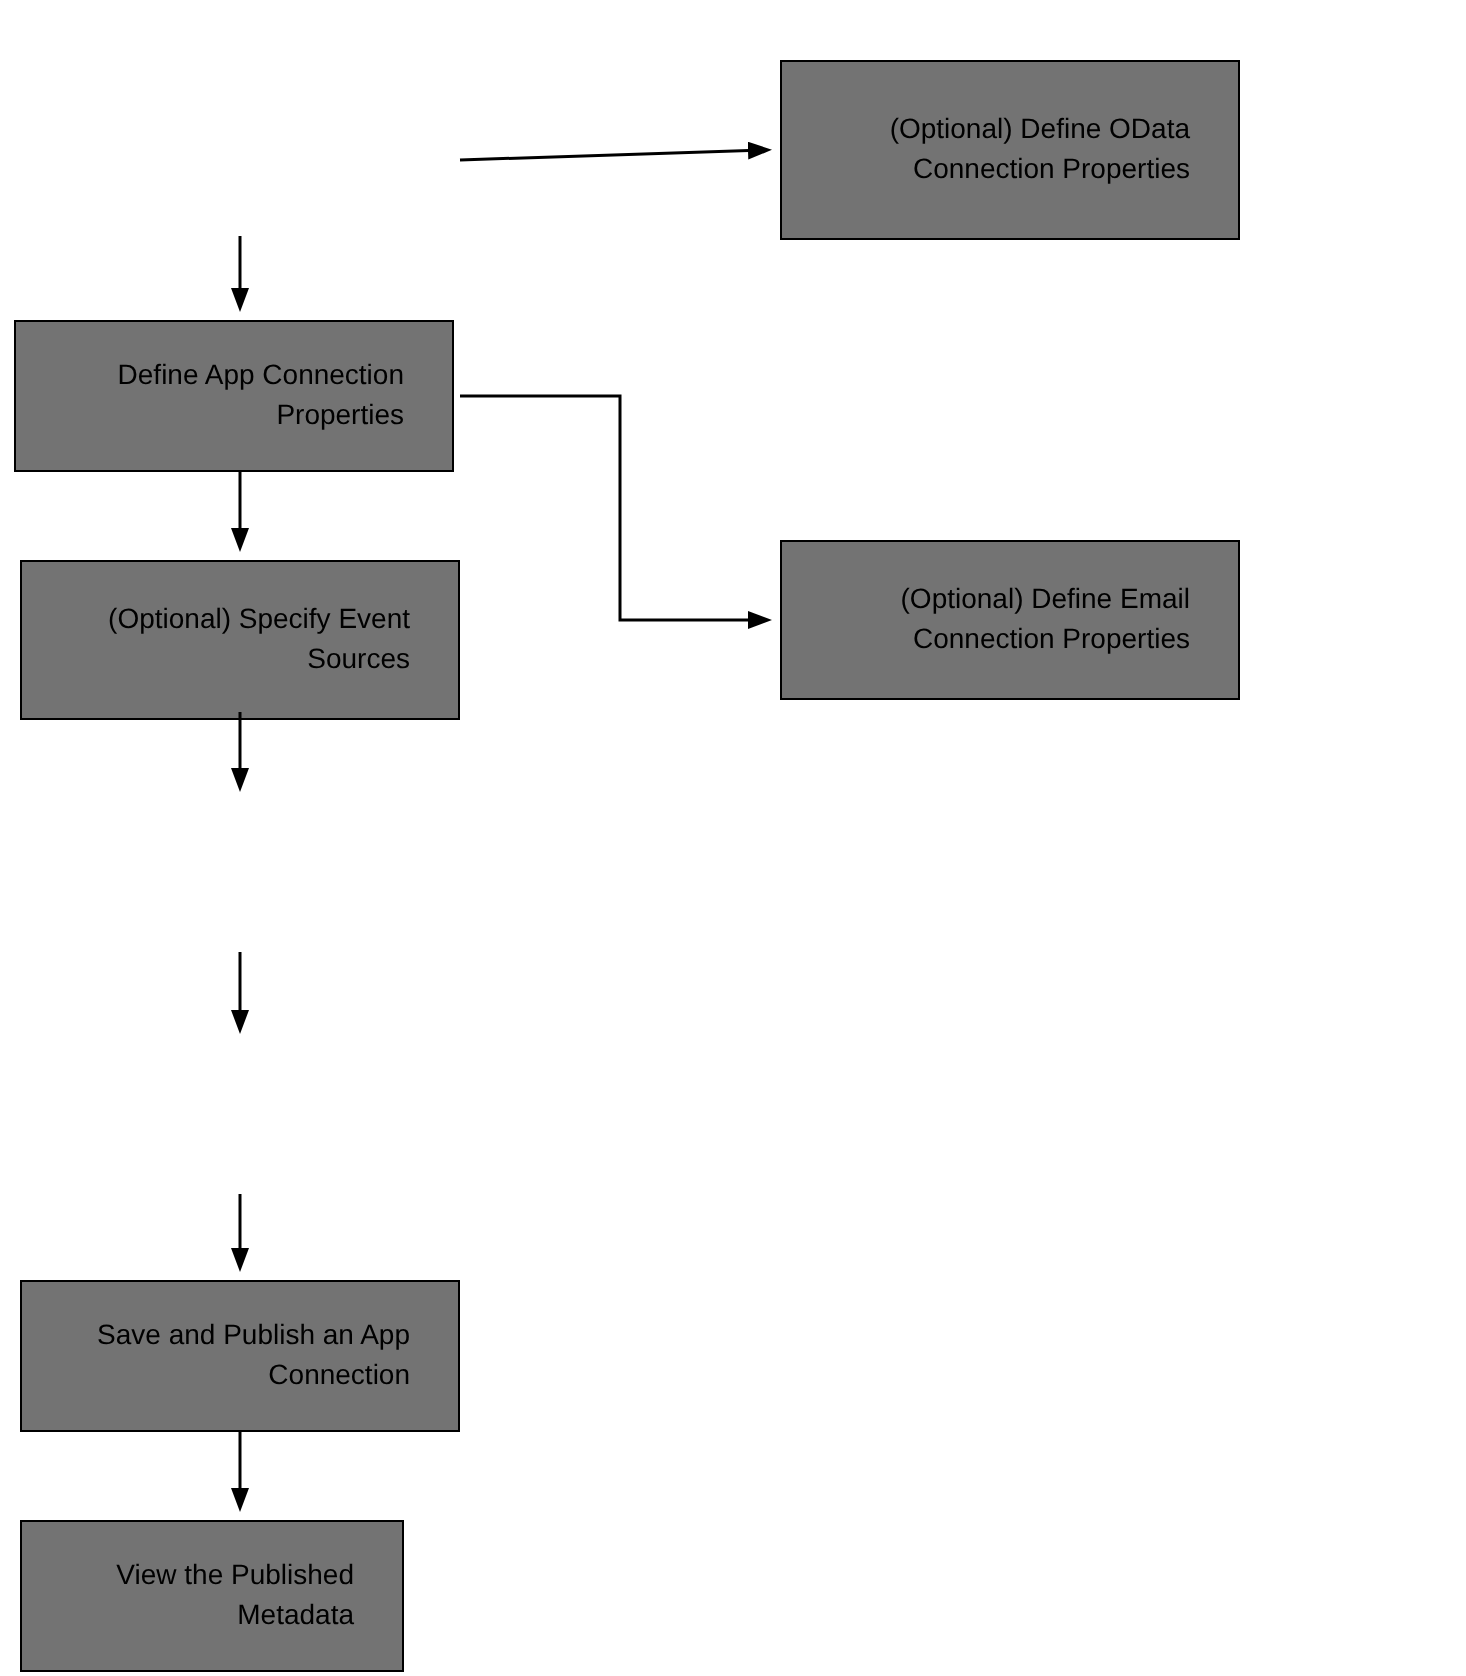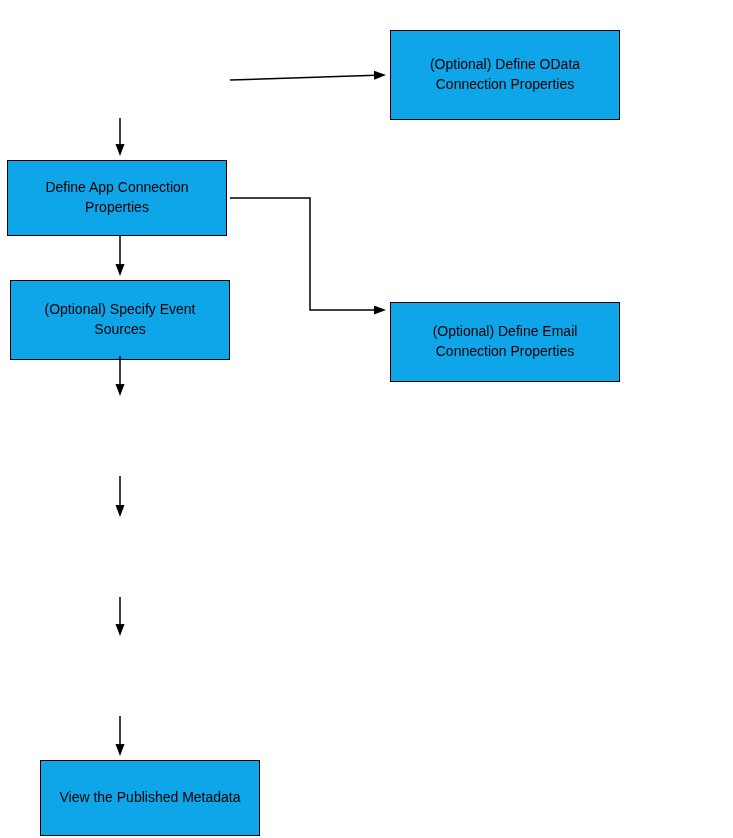--- a/index.html
+++ b/index.html
@@ -13,26 +13,26 @@
       position: relative;
     }
     .diagram-container {
       position: relative;
       width: 733px;
       height: 838px;
     }
     .box {
       position: absolute;
       border: 1.5px solid #000;
-      background: #0ea5e9;
+      background: #737373;
       display: flex;
       align-items: center;
       justify-content: center;
-      text-align: center;
-      padding: 12px;
+      text-align: right;
+      padding: 24px;
       line-height: 1.4;
     }
     svg.connectors {
       position: absolute;
       top: 0;
       left: 0;
       width: 733px;
       height: 838px;
       pointer-events: none;
     }
@@ -46,30 +46,33 @@
   <div class="box" style="left:7px; top:160px; width:220px; height:76px;">
     <span>Define App Connection Properties</span>
   </div>
 
   <div class="box" style="left:10px; top:280px; width:220px; height:80px;">
     <span>(Optional) Specify Event Sources</span>
   </div>
 
 
 
+  <div class="box" style="left:10px; top:640px; width:220px; height:76px;">
+    <span>Save and Publish an App Connection</span>
+  </div>
 
-  <div class="box" style="left:10px; top:760px; width:220px; height:76px;margin-left:30px;">
+  <div class="box" style="left:10px; top:760px; width:192px; height:76px;">
     <span>View the Published Metadata</span>
   </div>
 
   <div class="box" style="left:390px; top:30px; width:230px; height:90px;">
     <span>(Optional) Define OData Connection Properties</span>
   </div>
 
-  <div class="box" style="left:390px; top:270px; width:230px; height:80px;margin-top:32px;">
+  <div class="box" style="left:390px; top:270px; width:230px; height:80px;">
     <span>(Optional) Define Email Connection Properties</span>
   </div>
 
   <svg class="connectors">
     <defs>
       <marker id="arrowhead" markerWidth="8" markerHeight="8" refX="6" refY="3" orient="auto">
         <path d="M0,0 L0,6 L8,3 z" fill="#000"></path>
       </marker>
     </defs>
 

